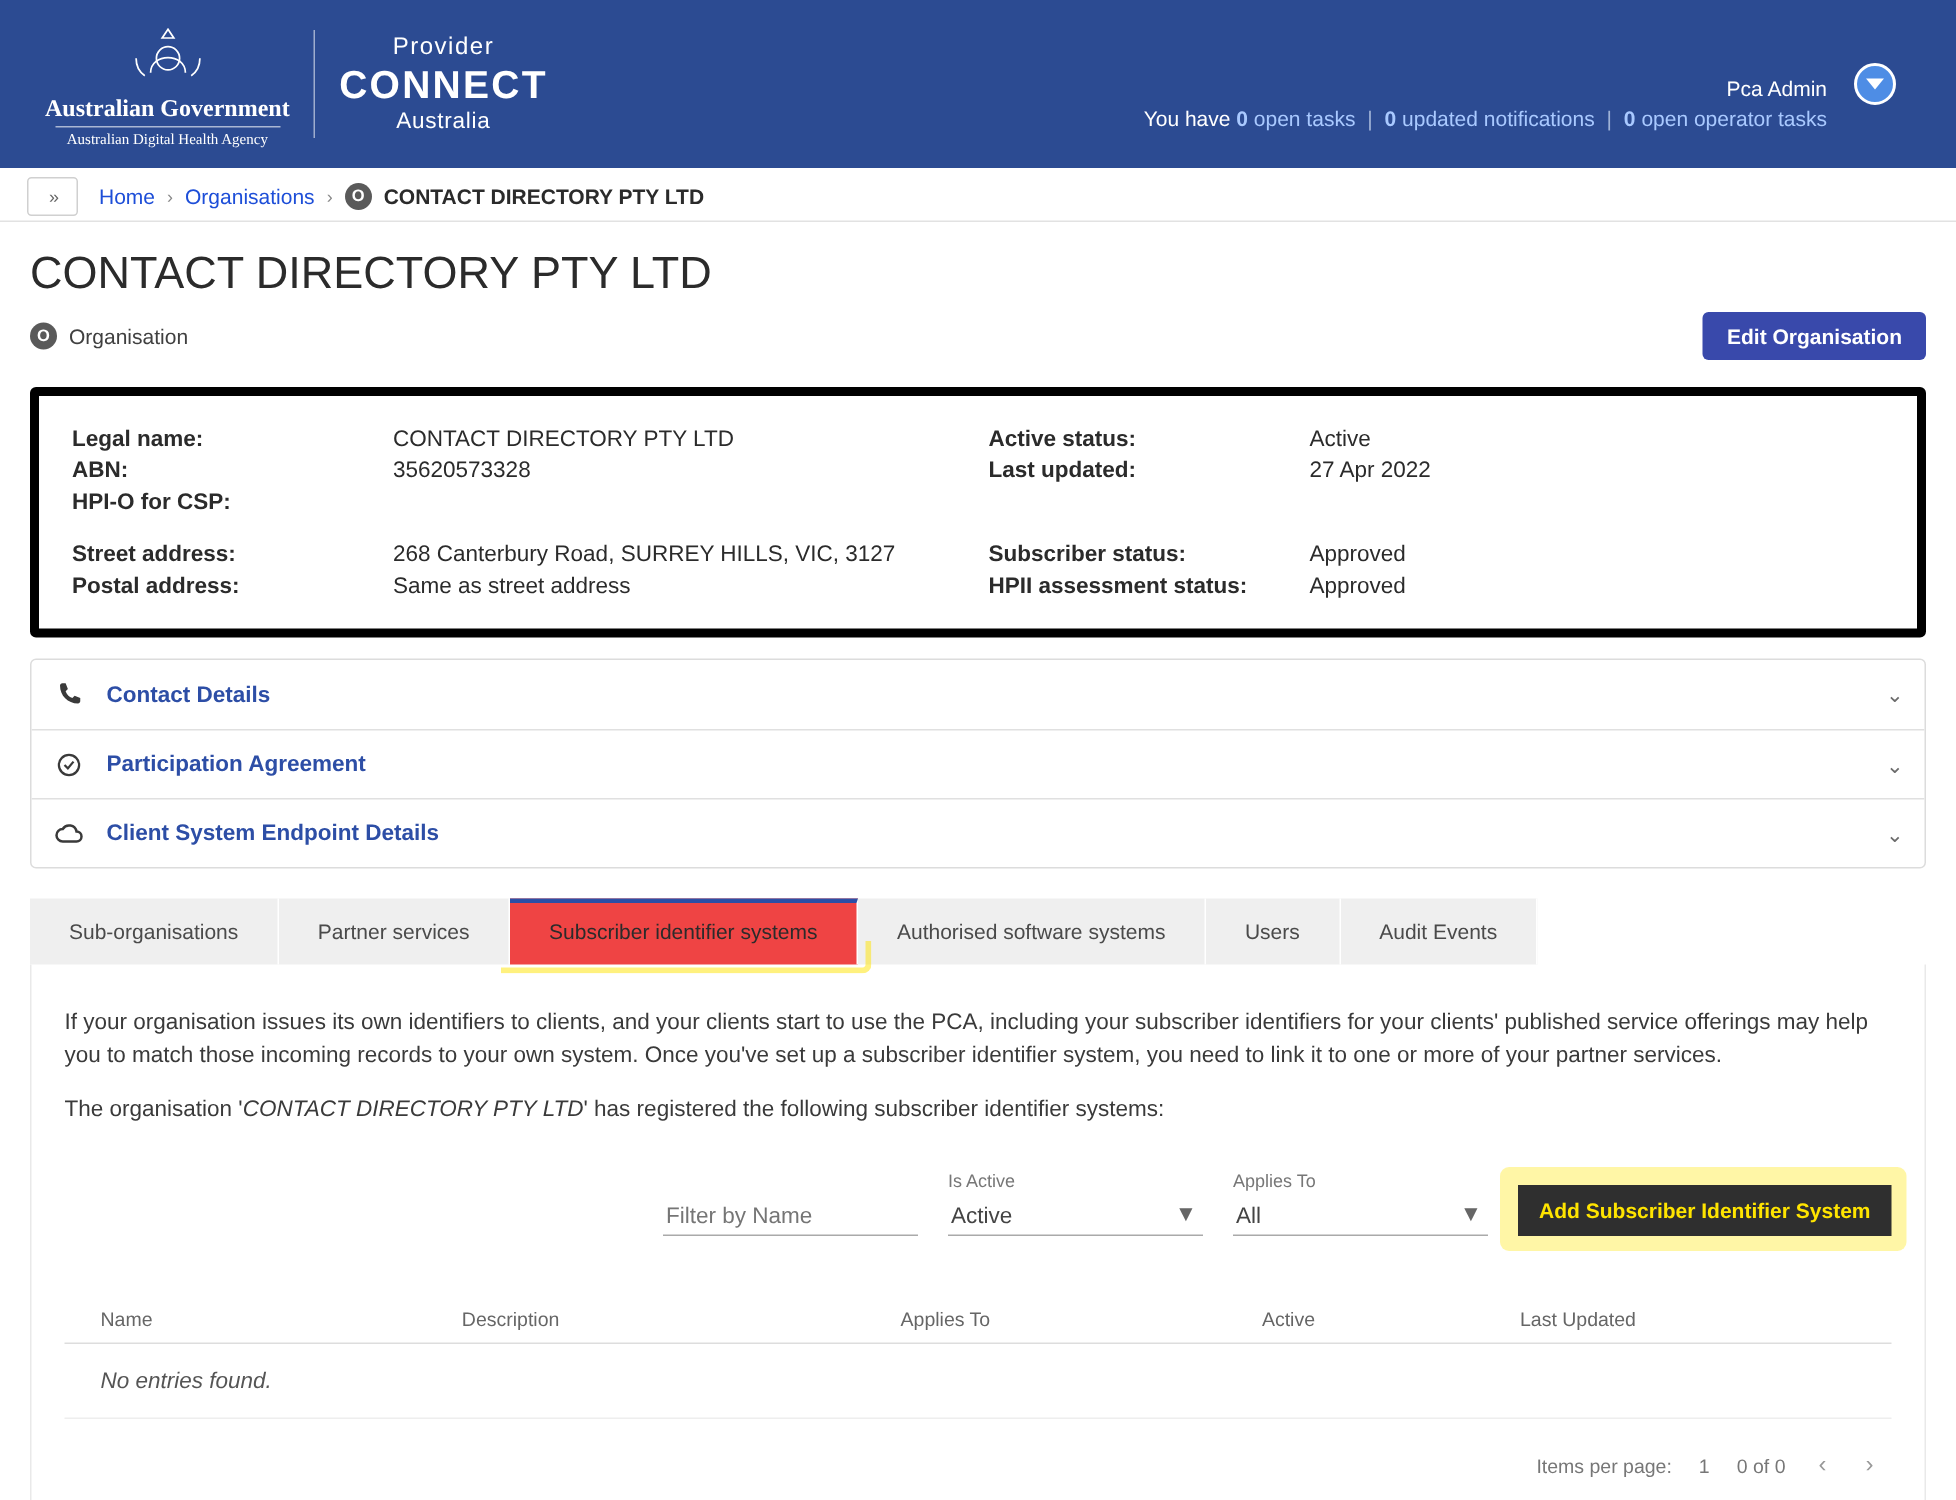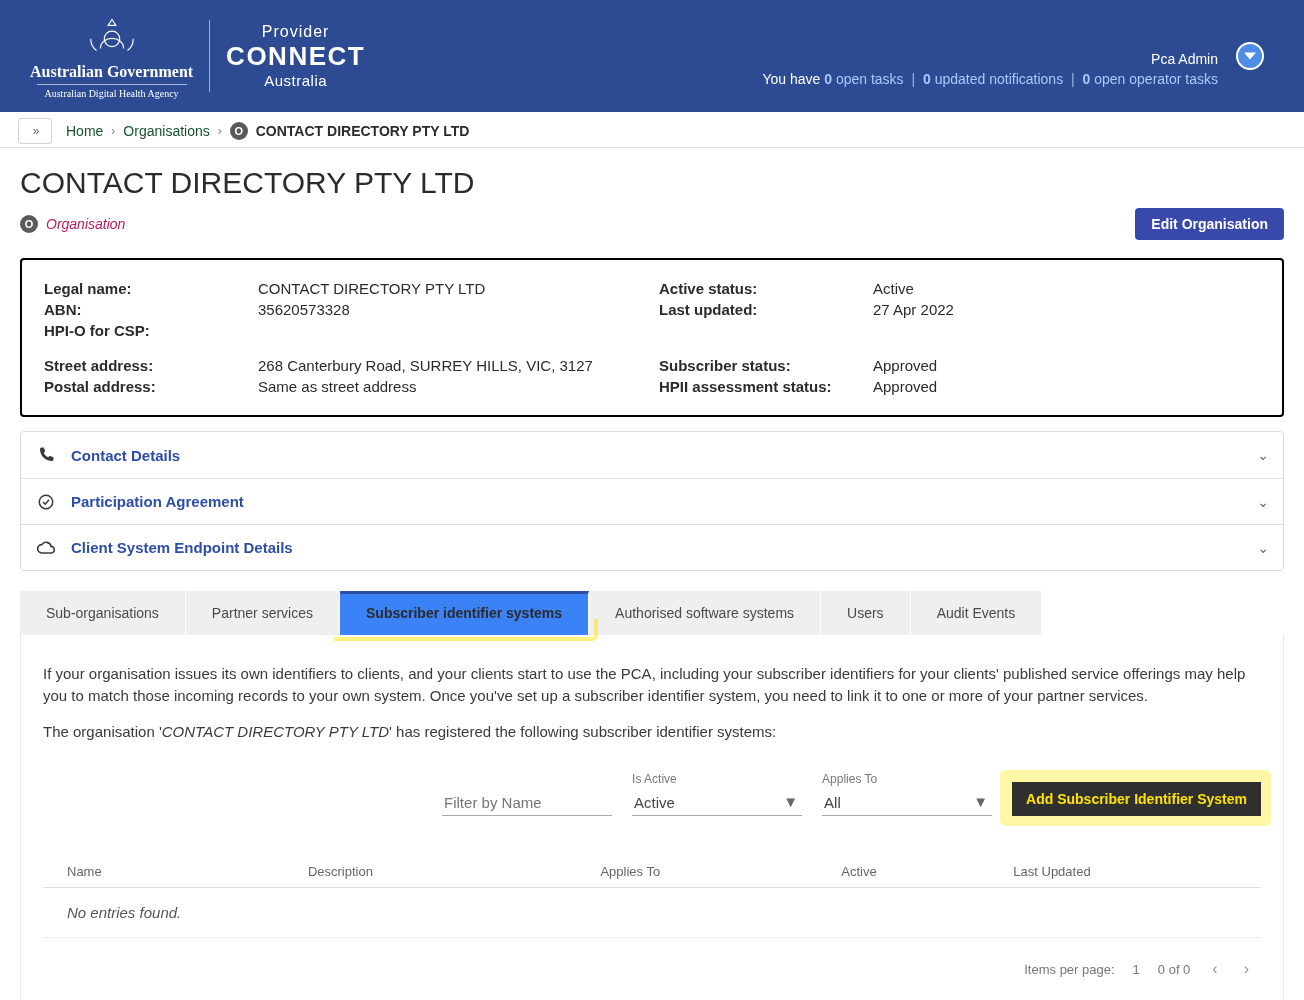--- a/index.html
+++ b/index.html
@@ -34,53 +34,53 @@
   .tasks-line a { color: #a9c9ff; text-decoration: none; }
   .tasks-line .sep { color: #9fb2d6; padding: 0 4px; }
   .avatar-btn { width: 28px; height: 28px; border-radius: 50%; border: 2px solid #fff; background: #4e8de5; display:flex; align-items:center; justify-content:center; cursor:pointer; }
   .avatar-btn svg { width:12px; height:12px; fill:#fff; }
 
   
   .crumb-bar { height: 34px; display:flex; align-items:center; padding: 0 18px; border-bottom:1px solid #e2e2e2; margin-top:2px; }
   .crumb-toggle { width: 34px; height:26px; border:1px solid #d0d0d0; border-radius:3px; background:#fff; display:flex; align-items:center; justify-content:center; margin-right: 14px; cursor:pointer; }
   .crumb-toggle span { font-size:12px; color:#666; letter-spacing:-2px;}
   .crumbs { display:flex; align-items:center; gap:8px; font-size:14px; }
-  .crumbs a { color:#14532d; text-decoration:none; }
+  .crumbs a { color:#1d4ed8; text-decoration:none; }
   .crumbs .chev { color:#888; font-size:12px; }
   .crumb-badge { width:18px; height:18px; border-radius:50%; background:#5a5a5a; color:#fff; font-size:11px; display:inline-flex; align-items:center; justify-content:center; font-weight:600; }
   .crumb-current { font-weight:700; color:#2b2b2b; }
 
   
   .page { padding: 18px 20px 60px; }
   .page-title { font-size: 30px; font-weight: 400; color:#2b2b2b; margin-bottom: 8px; }
   .subtitle-row { display:flex; align-items:center; justify-content:space-between; }
   .subtitle-left { display:flex; align-items:center; gap:8px; }
   .sub-badge { width:18px; height:18px; border-radius:50%; background:#5a5a5a; color:#fff; font-size:11px; display:flex; align-items:center; justify-content:center; font-weight:600; }
-  .sub-label { color:#be185d; font-style: italic; font-size:14px; }
+  .sub-label { color:#404040; font-size:14px; }
   .edit-btn { background:#3949ab; color:#fff; border:none; padding:8px 16px; border-radius:4px; font-size:14px; font-weight:600; cursor:pointer; }
 
   
-  .card { border:2px solid #000000; border-radius:4px; margin-top:18px; padding:20px 22px; }
+  .card { border:6px solid #000000; border-radius:4px; margin-top:18px; padding:20px 22px; }
   .info-grid { display:grid; grid-template-columns: 200px 1fr 200px 1fr; row-gap: 4px; column-gap: 14px; font-size:15px; }
   .info-grid .lbl { font-weight:700; }
   .info-grid .spacer { grid-column: 1 / -1; height:10px; }
 
   
   .exp-row { border-top:1px solid #e0e0e0; height:46px; display:flex; align-items:center; padding:0 14px; justify-content:space-between; cursor:pointer; }
   .exp-wrap { border:1px solid #dcdcdc; border-radius:4px; margin-top:14px; overflow:hidden;}
   .exp-wrap .exp-row:first-child { border-top:none; }
   .exp-left { display:flex; align-items:center; gap:14px; }
   .exp-left .ic { width:22px; color:#444; display:flex; align-items:center; justify-content:center;}
   .exp-title { color:#2d4ea6; font-weight:600; font-size:15px; }
   .exp-chev { color:#6c6c6c; font-size:14px; }
 
   
   .tabs { display:flex; margin-top:20px; }
   .tab { padding:14px 26px; background:#efefef; color:#4a4a4a; font-size:14px; border-right:1px solid #fff; cursor:pointer; white-space: nowrap; }
-  .tab.active { background:#3b82f6; color:#2b2b2b; font-weight:700; border-top:3px solid #2d4ea6; padding-top:11px; position:relative; }
+  .tab.active { background:#ef4444; color:#2b2b2b; font-weight:400; border-top:3px solid #2d4ea6; padding-top:11px; position:relative; }
   .tab.active::after { content:""; position:absolute; left:-6px; bottom:-6px; right:-10px; height:18px; border-bottom:4px solid #ffe400; border-right:4px solid #ffe400; border-radius:0 0 6px 0; pointer-events:none; opacity:0.5; }
   .tab.hl { outline: none; }
 
   
   .panel { border:1px solid #e9e9e9; border-top:none; padding:28px 22px 24px; font-size:15px; }
   .panel p { margin-bottom:14px; line-height:1.45; color:#3a3a3a; }
   .panel .orgname { font-style: italic; }
 
   .filter-row { display:flex; gap:20px; align-items:flex-end; justify-content:flex-end; margin-top:30px; margin-right:0; flex-wrap:wrap; }
   .field { display:flex; flex-direction:column; width:170px; }

